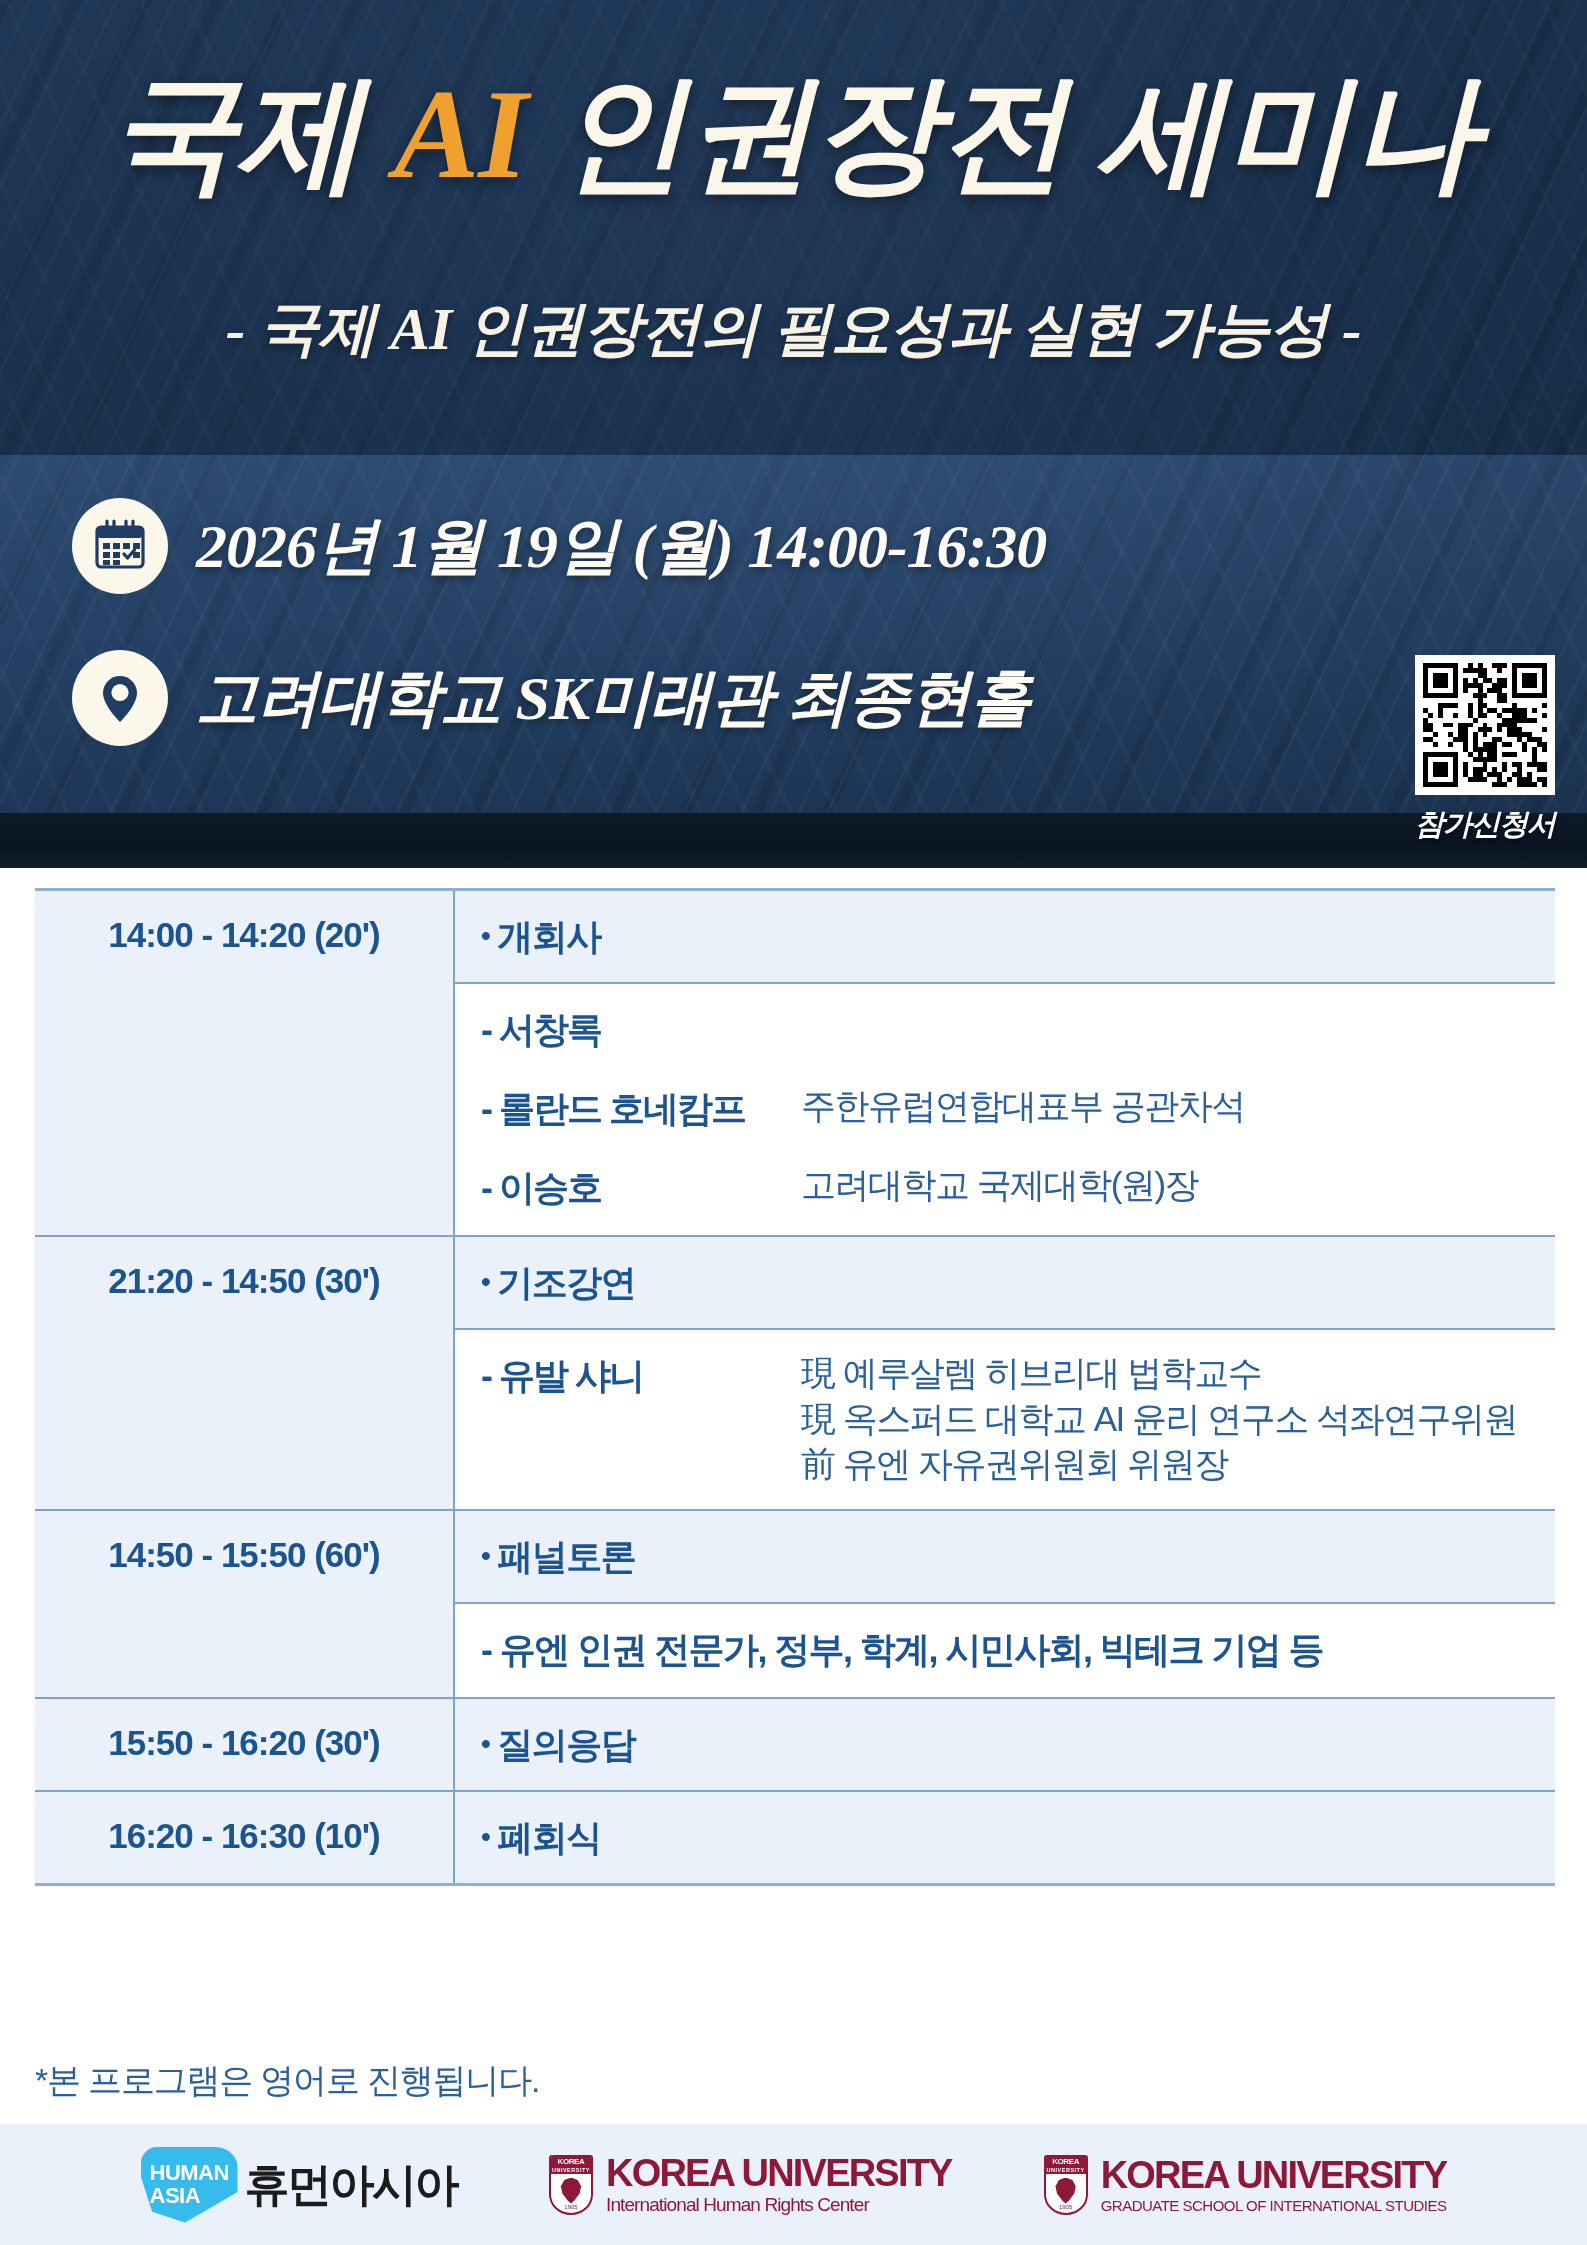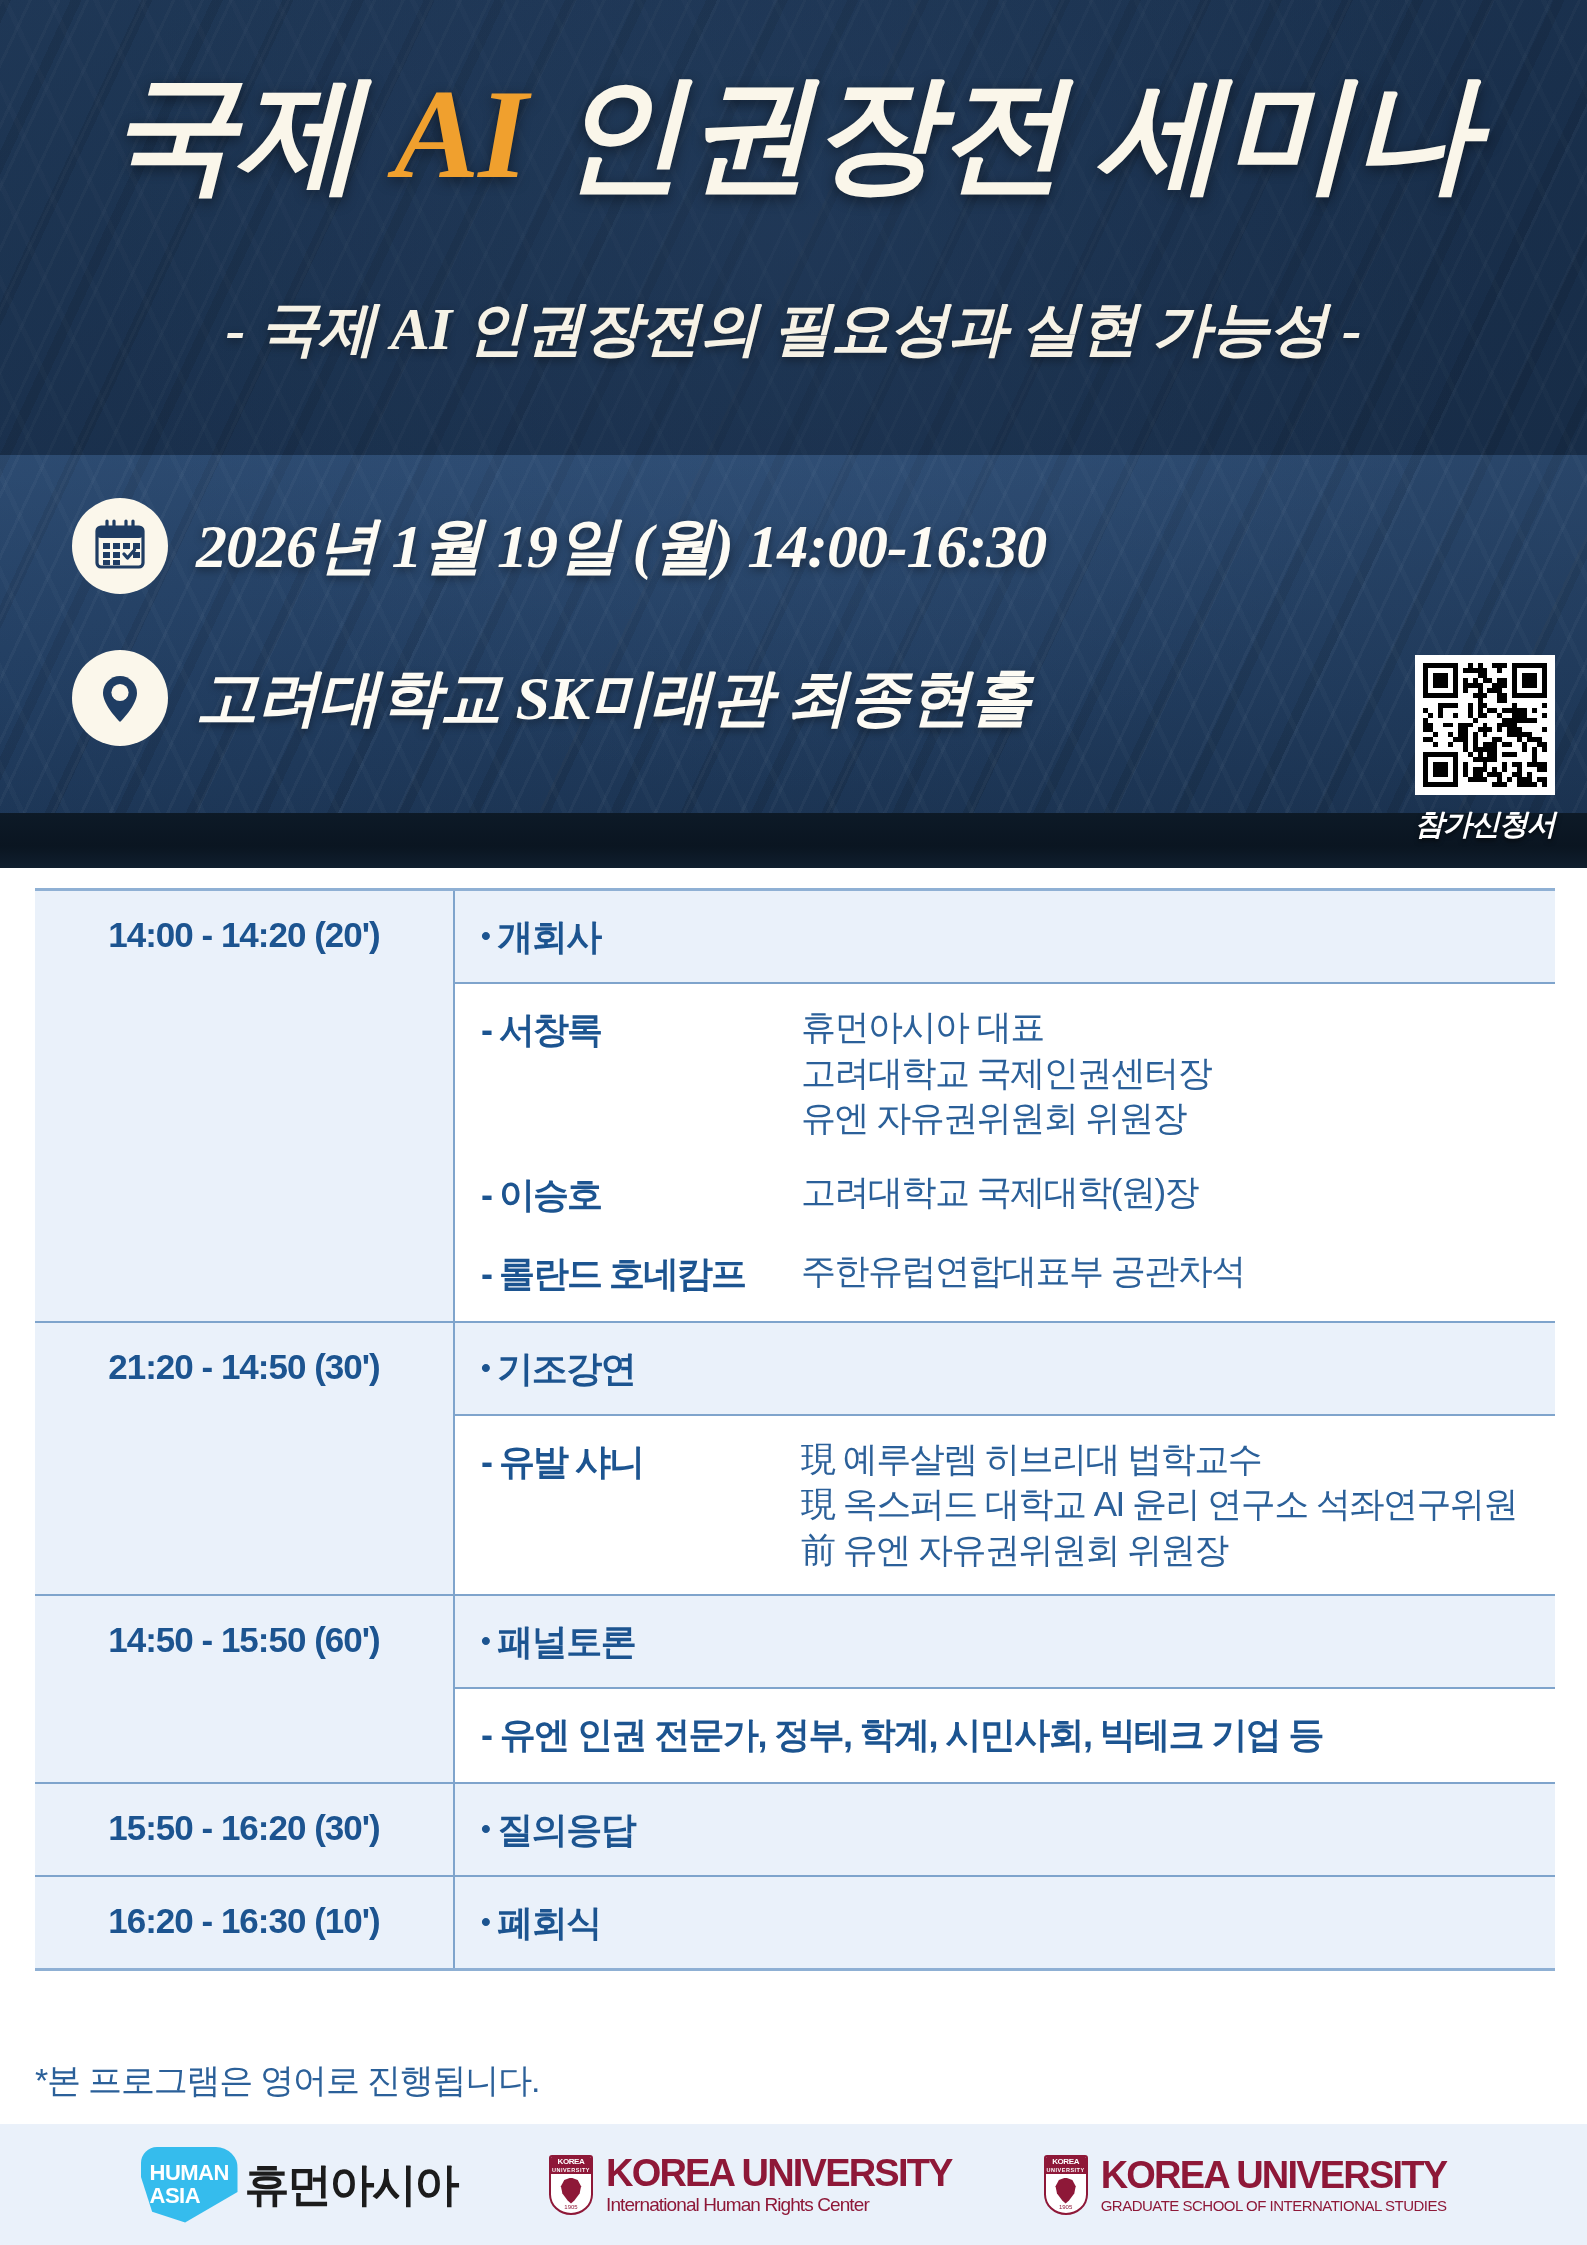--- a/index.html
+++ b/index.html
@@ -1039,29 +1039,28 @@
   <div class="schedule" id="schedule">
       <div class="srow">
         <div class="time-cell">
           <div class="ttxt">14:00 - 14:20 (20')</div>
         </div>
         <div class="body-cell">
           <div class="sect-head"><span class="dot">•</span><span>개회사</span></div>
           <div class="sect-body">
             <div class="person">
               <div class="pname">- 서창록</div>
-              <div class="paff">휴먼아시아 대표<br>고려대학교 국제인권센터장<br>유엔 자유권위원회 위원장</div>
+            </div>
+            <div class="person">
+              <div class="pname">- 롤란드 호네캄프</div>
+              <div class="paff">주한유럽연합대표부 공관차석</div>
             </div>
             <div class="person">
               <div class="pname">- 이승호</div>
               <div class="paff">고려대학교 국제대학(원)장</div>
-            </div>
-            <div class="person">
-              <div class="pname">- 롤란드 호네캄프</div>
-              <div class="paff">주한유럽연합대표부 공관차석</div>
             </div>
           </div>
         </div>
       </div>
       <div class="srow">
         <div class="time-cell">
           <div class="ttxt">21:20 - 14:50 (30')</div>
         </div>
         <div class="body-cell">
           <div class="sect-head"><span class="dot">•</span><span>기조강연</span></div>

